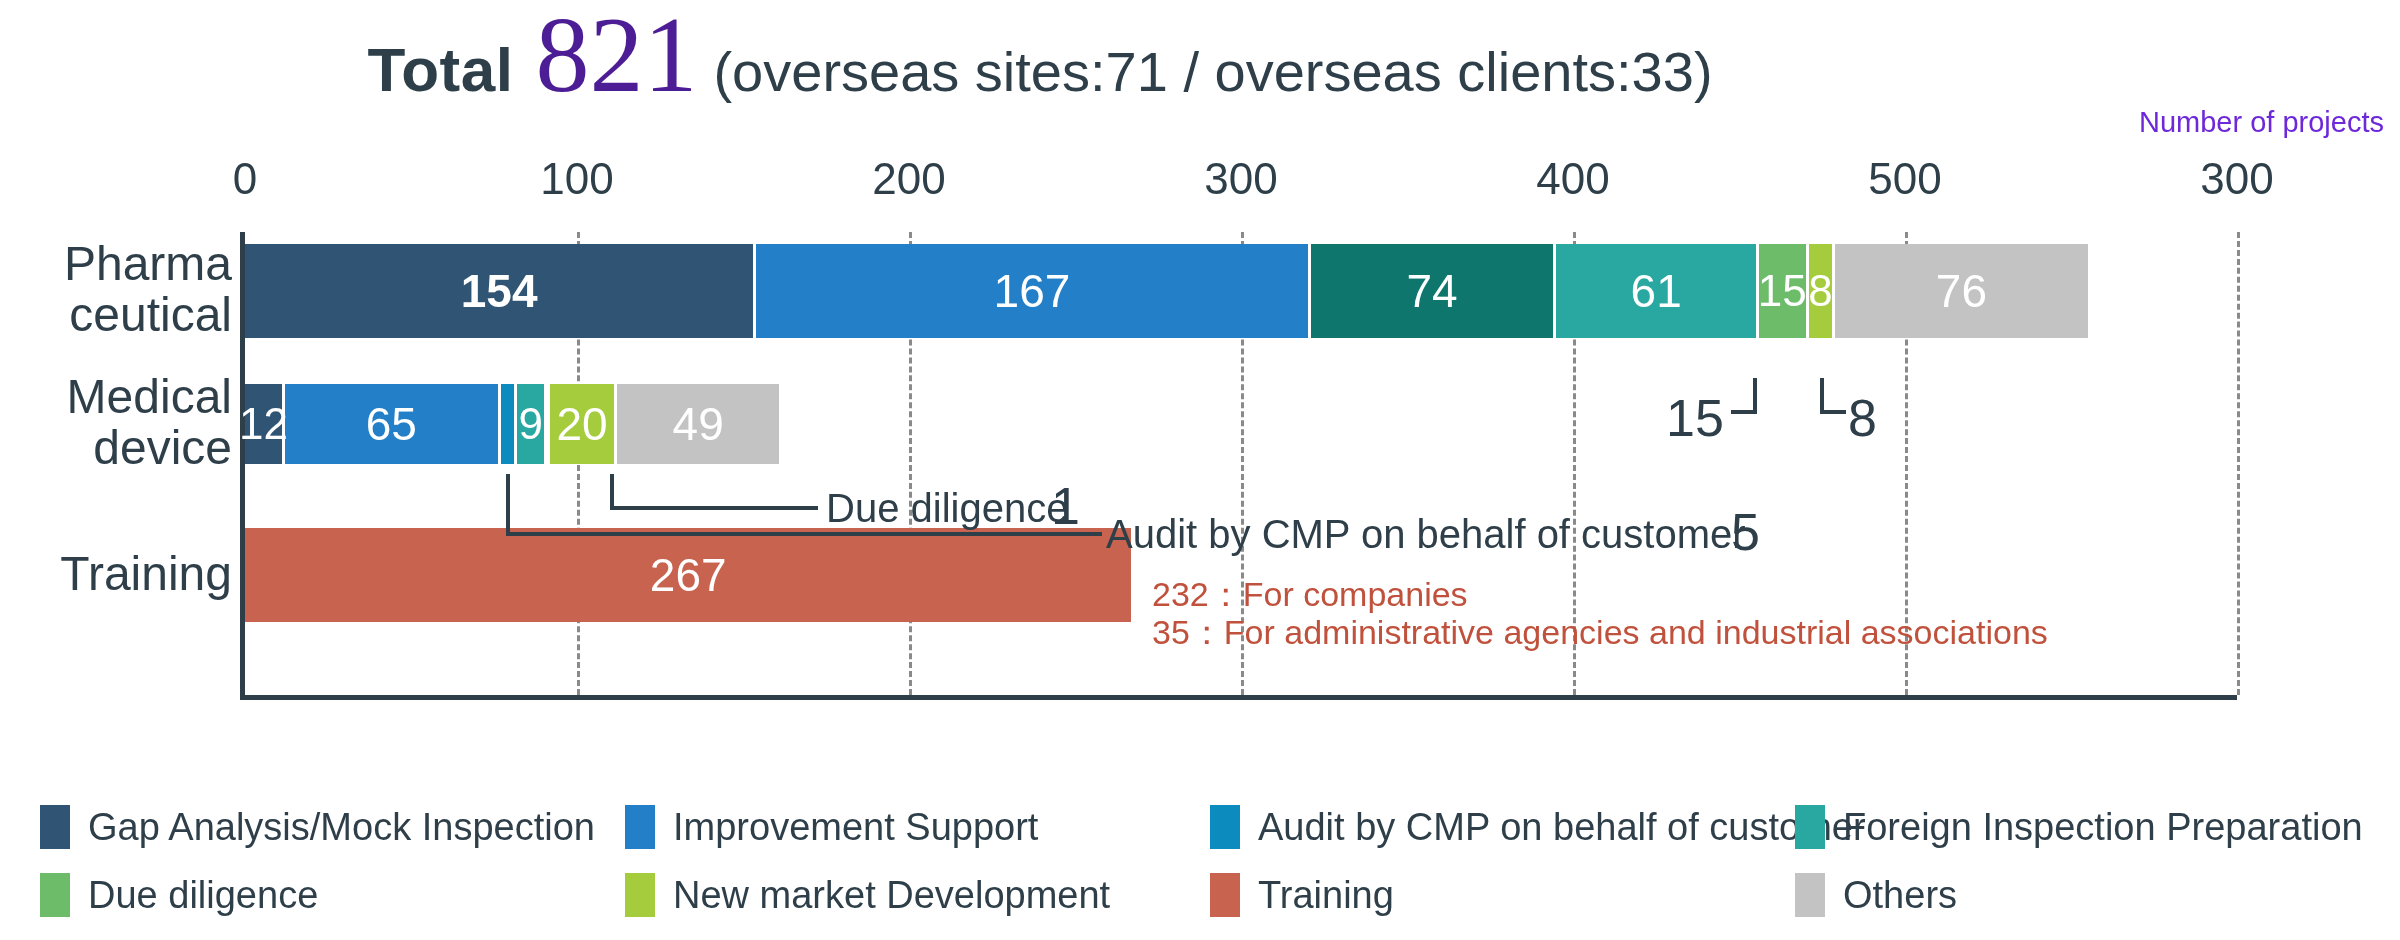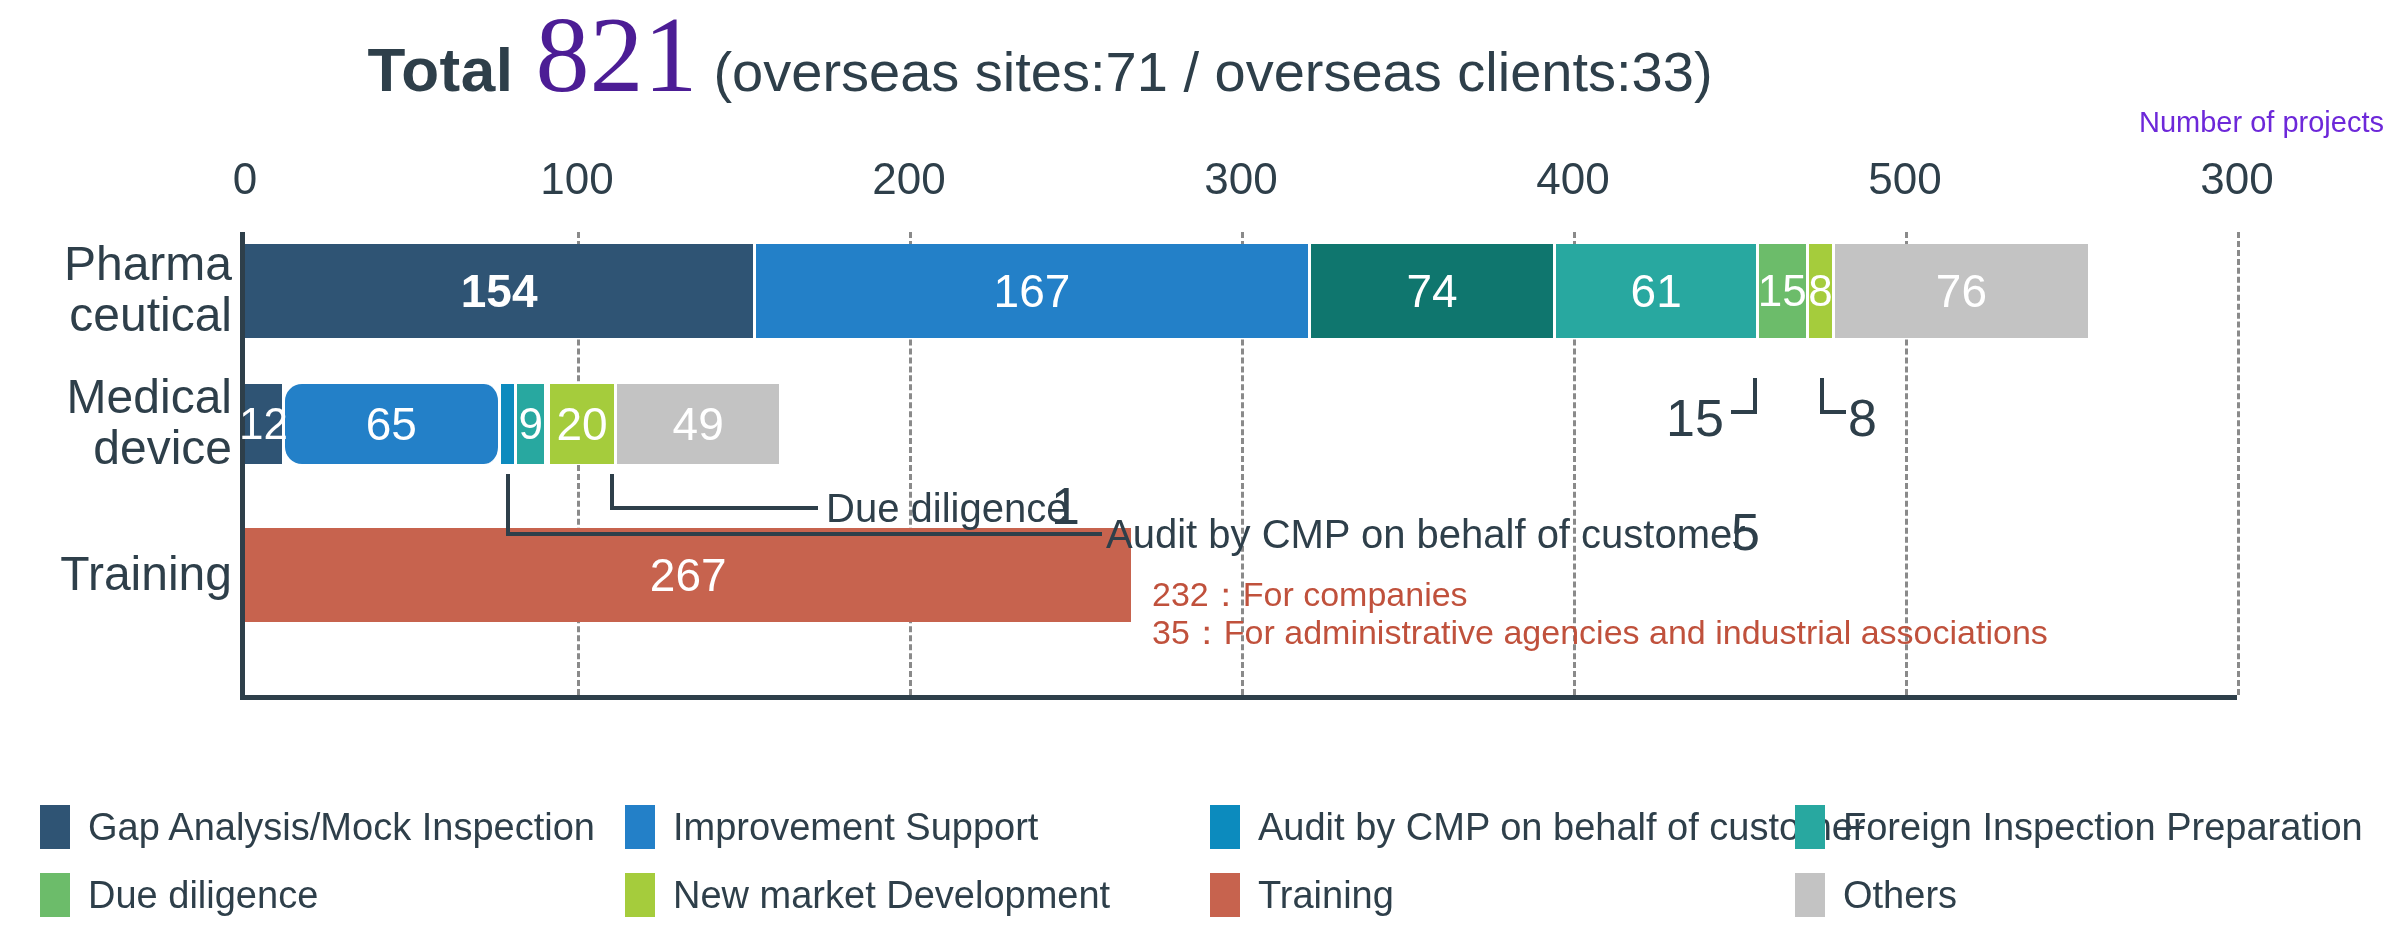--- a/index.html
+++ b/index.html
@@ -130,21 +130,21 @@
             <span style="font-size: 44px;">8</span>
           </div>
           <div class="seg" style="width: 252.32px; background: rgb(195, 195, 195);">
             <span>76</span>
           </div>
         </div>
         <div class="bar" style="top: 152px; height: 80px;">
           <div class="seg" style="width: 39.84px; background: rgb(47, 84, 116);">
             <span style="font-size: 44px;">12</span>
           </div>
-          <div class="seg" style="width: 215.8px; background: rgb(35, 128, 200); border-radius: 17px;">
+          <div class="seg" style="width: 215.8px; background: rgb(35, 128, 200);">
             <span>65</span>
           </div>
           <div class="seg" style="width: 16.6px; background: rgb(12, 139, 190);"></div>
           <div class="seg" style="width: 29.88px; background: rgb(40, 168, 160);">
             <span style="font-size: 44px;">9</span>
           </div>
           <div class="seg" style="width: 3.32px; background: rgb(108, 188, 106);"></div>
           <div class="seg" style="width: 66.4px; background: rgb(165, 204, 60);">
             <span>20</span>
           </div>

